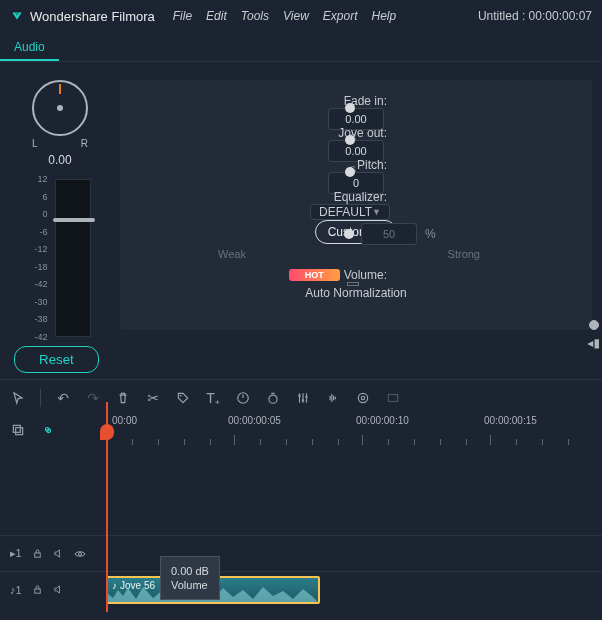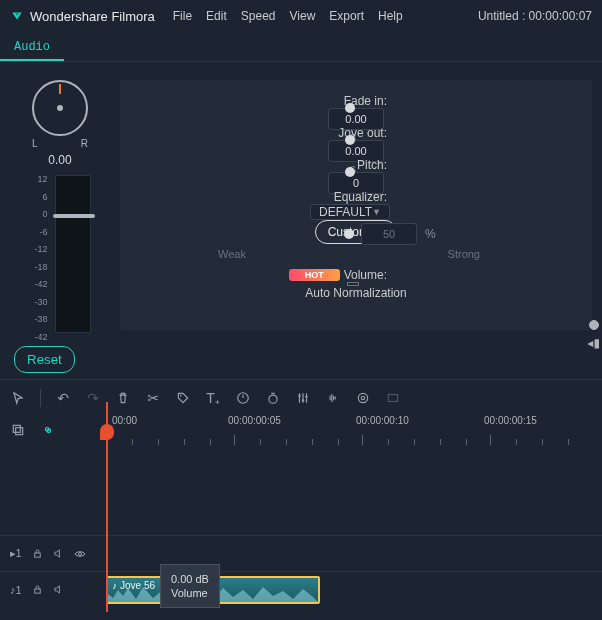--- a/index.html
+++ b/index.html
@@ -1,53 +1,53 @@
 <!DOCTYPE html>
 <html><head>
 <meta charset="utf-8">
 <style>
 * { box-sizing: border-box; margin: 0; padding: 0; font-family: Arial, sans-serif; }
 body { background: #1b2430; color: #c8ccd0; font-size: 12px; width: 602px; height: 620px; overflow: hidden; position: relative; }
 .titlebar { display: flex; align-items: center; height: 32px; padding: 0 10px; background: #1b2430; }
 .logo { width: 14px; height: 14px; margin-right: 6px; }
 .app-name { font-size: 13px; color: #e8eaed; margin-right: 18px; }
-.menu { display: flex; gap: 14px; }
+.menu { display: flex; gap: 14px; font-style: italic; }
 .menu span { color: #c8ccd0; cursor: pointer; }
 .title-right { margin-left: auto; color: #c8ccd0; }
 .tabs { display: flex; height: 30px; border-bottom: 1px solid #2a3340; }
 .tab { padding: 8px 14px; color: #c8ccd0; cursor: pointer; }
-.tab.active { color: #20d4c4; border-bottom: 2px solid #20d4c4; font-family: Liberation Mono, monospace; }
+.tab.active { color: #20d4c4; border-bottom: 2px solid #20d4c4; }
 .panel { display: flex; height: 278px; }
 .left-col { width: 120px; padding: 18px 8px 8px; display: flex; flex-direction: column; align-items: center; }
 .knob-wrap { position: relative; }
 .knob { width: 56px; height: 56px; border: 2px solid #aeb4bb; border-radius: 50%; position: relative; background: #1b2430; }
 .knob::after { content: ""; position: absolute; left: 50%; top: 2px; width: 2px; height: 10px; background: #e67e22; transform: translateX(-50%); }
 .knob-dot { position: absolute; left: 50%; top: 50%; width: 6px; height: 6px; background: #aeb4bb; border-radius: 50%; transform: translate(-50%,-50%); }
 .lr { display: flex; justify-content: space-between; width: 56px; font-size: 10px; color: #aeb4bb; margin-top: 2px; }
 .knob-val { color: #d8dbde; margin-top: 4px; margin-bottom: 8px; }
-.meter-row { display: flex; gap: 7px; align-items: flex-start; }
+.meter-row { display: flex; gap: 7px; align-items: center; }
 .ticks { display: flex; flex-direction: column; font-size: 9px; color: #8a9099; line-height: 1; gap: 8.5px; text-align: right; width: 18px; }
 .meter { width: 36px; height: 158px; background: #0f1419; border: 1px solid #2a3340; position: relative; }
 .meter-handle { position: absolute; left: -3px; top: 38px; width: 42px; height: 4px; background: #aeb4bb; border-radius: 2px; }
 .right-col { flex: 1; background: #222b37; margin: 18px 10px 10px 0; border-radius: 4px; padding: 14px 16px 6px; overflow: hidden; }
 .form-row { display: flex; align-items: center; height: 32px; flex-direction: column; }
 .form-label { width: 72px; text-align: right; margin-right: 10px; color: #c8ccd0; }
 .slider { flex: 1; height: 4px; background: #4a525c; border-radius: 2px; position: relative; margin-right: 12px; }
 .slider .thumb { position: absolute; top: 50%; width: 10px; height: 10px; background: #d8dbde; border-radius: 50%; transform: translate(-50%,-50%); }
 .num-box { width: 56px; height: 22px; background: #1b2430; border: 1px solid #3a4350; border-radius: 3px; color: #d8dbde; text-align: center; line-height: 20px; font-size: 11px; }
 .unit { width: 20px; margin-left: 8px; color: #8a9099; }
 .select { flex: 1; height: 20px; background: #1b2430; border: 1px solid #3a4350; border-radius: 3px; display: flex; align-items: center; padding: 0 8px; justify-content: space-between; margin-right: 12px; }
 .chev { font-size: 9px; color: #8a9099; }
 .customize-btn { border: 1.5px solid #d8dbde; border-radius: 12px; padding: 4px 12px; color: #e8eaed; cursor: pointer; }
 .chk { width: 12px; height: 12px; border: 1px solid #6a7280; margin-right: 6px; display: inline-block; }
 .sub { margin-left: 82px; display: flex; align-items: center; }
 .weak-strong { margin-left: 82px; display: flex; justify-content: space-between; color: #6a7280; font-size: 11px; padding-right: 96px; margin-top: 2px; }
 .hot { background: linear-gradient(90deg,#ff4b6e,#ff9f43); color: #fff; font-size: 9px; padding: 1px 16px; border-radius: 3px; margin-right: 4px; font-weight: bold; }
 .btn-row { display: flex; padding: 6px 14px; gap: 10px; }
-.reset-btn { border: 1.5px solid #20d4c4; color: #20d4c4; border-radius: 12px; padding: 5px 12px; cursor: pointer; background: transparent; }
+.reset-btn { border: 1.5px solid #20d4c4; color: #20d4c4; border-radius: 12px; padding: 5px 24px; cursor: pointer; background: transparent; }
 .ok-btn { margin-left: auto; background: #20d4c4; color: #0a2824; border: none; border-radius: 12px; padding: 5px 28px; cursor: pointer; font-weight: bold; }
 .side-ctrl { position: absolute; right: 2px; top: 320px; display: flex; flex-direction: column; align-items: center; gap: 6px; color: #aeb4bb; font-size: 12px; }
 .side-ctrl .dot { width: 10px; height: 10px; border: 1.5px solid #aeb4bb; border-radius: 50%; background: #aeb4bb; }
 .toolbar { display: flex; align-items: center; height: 36px; padding: 0 10px; gap: 14px; border-top: 1px solid #2a3340; color: #9aa1a9; }
 .tb-icon { width: 16px; height: 16px; display: flex; align-items: center; justify-content: center; cursor: pointer; font-size: 14px; }
 .divider { width: 1px; height: 18px; background: #3a4350; }
 .tl-head { display: flex; align-items: center; height: 30px; padding: 0 10px; gap: 14px; position: relative; }
 .link-icon { color: #20d4c4; transform: rotate(45deg); }
 .ruler { position: absolute; left: 106px; right: 0; top: 0; height: 30px; display: flex; }
 .tick-group { position: absolute; color: #aeb4bb; font-size: 10px; }
@@ -55,37 +55,37 @@
 .tick-marks span { position: absolute; bottom: 0; width: 1px; height: 6px; background: #5a626c; }
 .playhead { position: absolute; left: 106px; top: 402px; width: 2px; height: 210px; background: #e84f2e; z-index: 5; }
 .playhead::before { content: ""; position: absolute; left: -6px; top: 22px; width: 14px; height: 16px; background: #e84f2e; border-radius: 7px 7px 7px 0; }
 .tracks { margin-top: 30px; }
 .track { display: flex; align-items: center; height: 36px; border-top: 1px solid #2a3340; }
 .track-head { width: 106px; display: flex; align-items: center; gap: 10px; padding-left: 10px; color: #9aa1a9; font-size: 11px; }
 .track-body { flex: 1; position: relative; height: 100%; }
 .clip { position: absolute; left: 0; top: 4px; height: 28px; width: 214px; background: linear-gradient(180deg,#2a7d89 0%,#1e5a64 100%); border: 2px solid #f6c453; border-radius: 2px; }
 .clip-label { position: absolute; left: 4px; top: 2px; font-size: 10px; color: #e8f4f5; display: flex; align-items: center; gap: 3px; }
 .wave { position: absolute; left: 0; right: 0; bottom: 0; height: 18px; opacity: 0.55; }
-.tooltip { position: absolute; left: 160px; top: 556px; background: #2f3845; border: 1px solid #4a525c; padding: 6px 10px; font-size: 11px; color: #d8dbde; z-index: 10; margin-top: 8px; }
+.tooltip { position: absolute; left: 160px; top: 556px; background: #2f3845; border: 1px solid #4a525c; padding: 6px 10px; font-size: 11px; color: #d8dbde; z-index: 10; }
 .tooltip div { margin: 2px 0; }
 svg { display: block; }
 </style>
 </head>
 <body>
 
 <div class="titlebar">
   <svg class="logo" viewBox="0 0 24 24">
       <path d="M4 6 L12 18 L20 6 Z" fill="#20d4c4"></path>
       <path d="M8 6 L12 12 L16 6 Z" fill="#0e8a7e"></path>
     </svg>
   <span class="app-name">Wondershare Filmora</span>
   <div class="menu">
     <span>File</span>
     <span>Edit</span>
-    <span>Speed</span>
+    <span>Tools</span>
     <span>View</span>
     <span>Export</span>
     <span>Help</span>
   </div>
   <span class="title-right">Untitled : 00:00:00:07</span>
 </div>
 
 <div class="tabs">
   <div class="tab active">Audio</div>
 </div>

